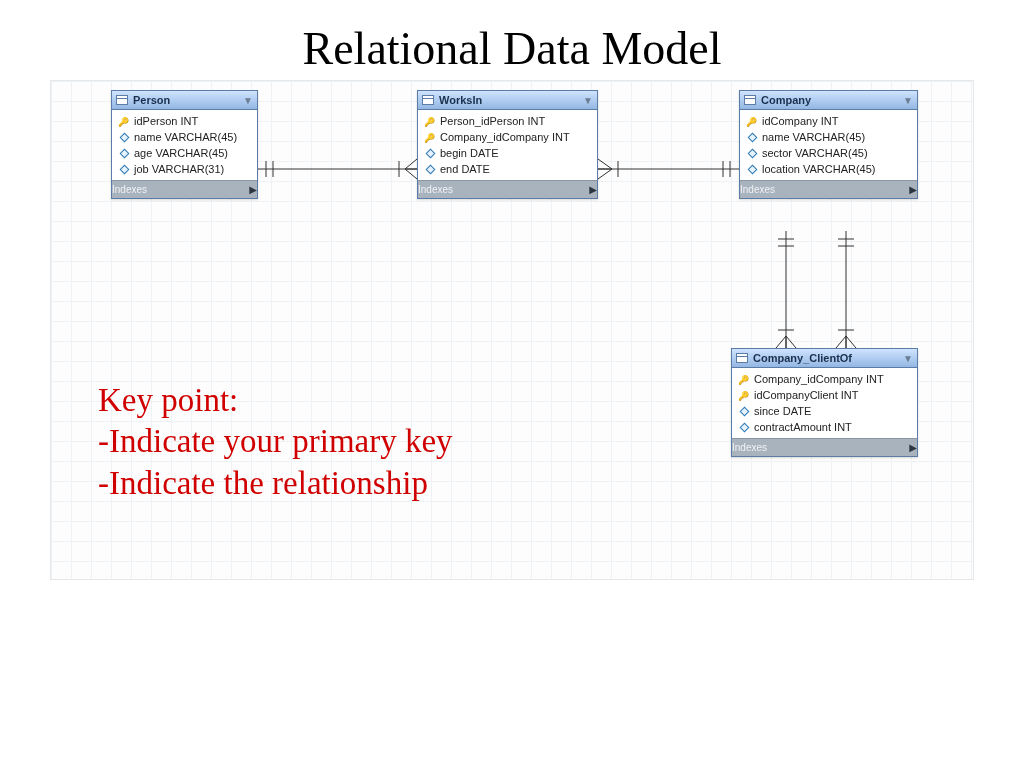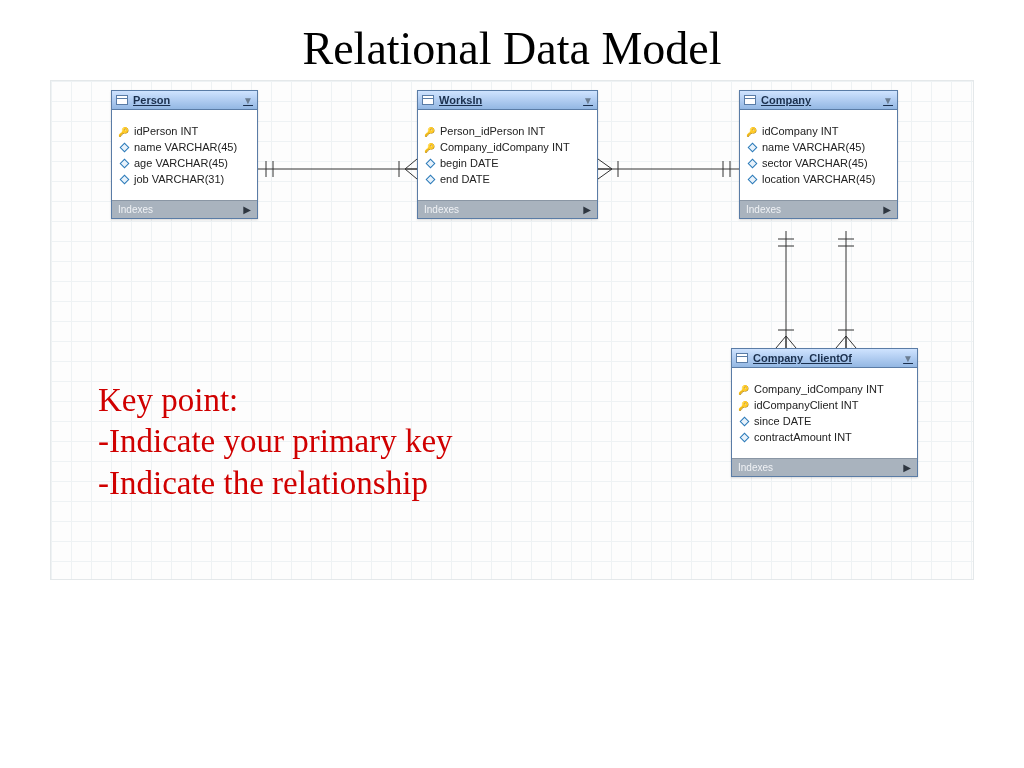--- a/index.html
+++ b/index.html
@@ -42,21 +42,20 @@
     box-shadow: 0 1px 2px rgba(0,0,0,0.15);
   }
   .entity-header {
     background: linear-gradient(#cfe3ff, #93b7e3);
     border-bottom: 1px solid #5a7ca6;
     display: flex;
     align-items: center;
     padding: 3px 4px;
     font-weight: bold;
     color: #1a2f4d;
-    text-decoration: underline;
   }
   .table-icon {
     display: inline-block;
     width: 12px;
     height: 10px;
     margin-right: 5px;
     background: #fff;
     border: 1px solid #5a7ca6;
     position: relative;
   }
@@ -65,21 +64,21 @@
     position: absolute;
     top: 2px; left: 0; right: 0;
     border-top: 1px solid #5a7ca6;
   }
   .header-arrow {
     margin-left: auto;
     color: #6b7d92;
     font-size: 10px;
   }
   .entity-body {
-    padding: 13px 0;
+    padding: 3px 0;
   }
   .attr-row {
     display: flex;
     align-items: center;
     padding: 2px 6px;
     white-space: nowrap;
   }
   .icon-slot {
     width: 12px;
     height: 12px;
@@ -97,21 +96,21 @@
     width: 7px;
     height: 7px;
     border: 1px solid #2b7ab8;
     background: #e8f2fb;
     transform: rotate(45deg);
   }
   .entity-footer {
     background: #a9b3be;
     color: #f0f2f5;
     font-size: 10px;
-    padding: 3px 6px;
+    padding: 3px 0;
     display: flex;
     align-items: center;
     justify-content: space-between;
     border-top: 1px solid #8a96a4;
   }
   .footer-arrow {
     color: #2e3640;
     font-size: 10px;
   }
   svg.connectors {
@@ -249,21 +248,21 @@
           </span>
           <span>end DATE</span>
         </div>
     </div>
     <div class="entity-footer">
       <span>Indexes</span>
       <span class="footer-arrow">▶</span>
     </div>
   </div>
 
-  <div class="entity" style="left:688px; top:9px; width:159px;text-align:center;">
+  <div class="entity" style="left:688px; top:9px; width:179px;text-align:center;">
     <div class="entity-header">
       <span class="table-icon"></span>
       <span>Company</span>
       <span class="header-arrow">▼</span>
     </div>
     <div class="entity-body">
       <div class="attr-row">
           <span class="icon-slot">
             <span class="key-icon"></span>
           </span>

